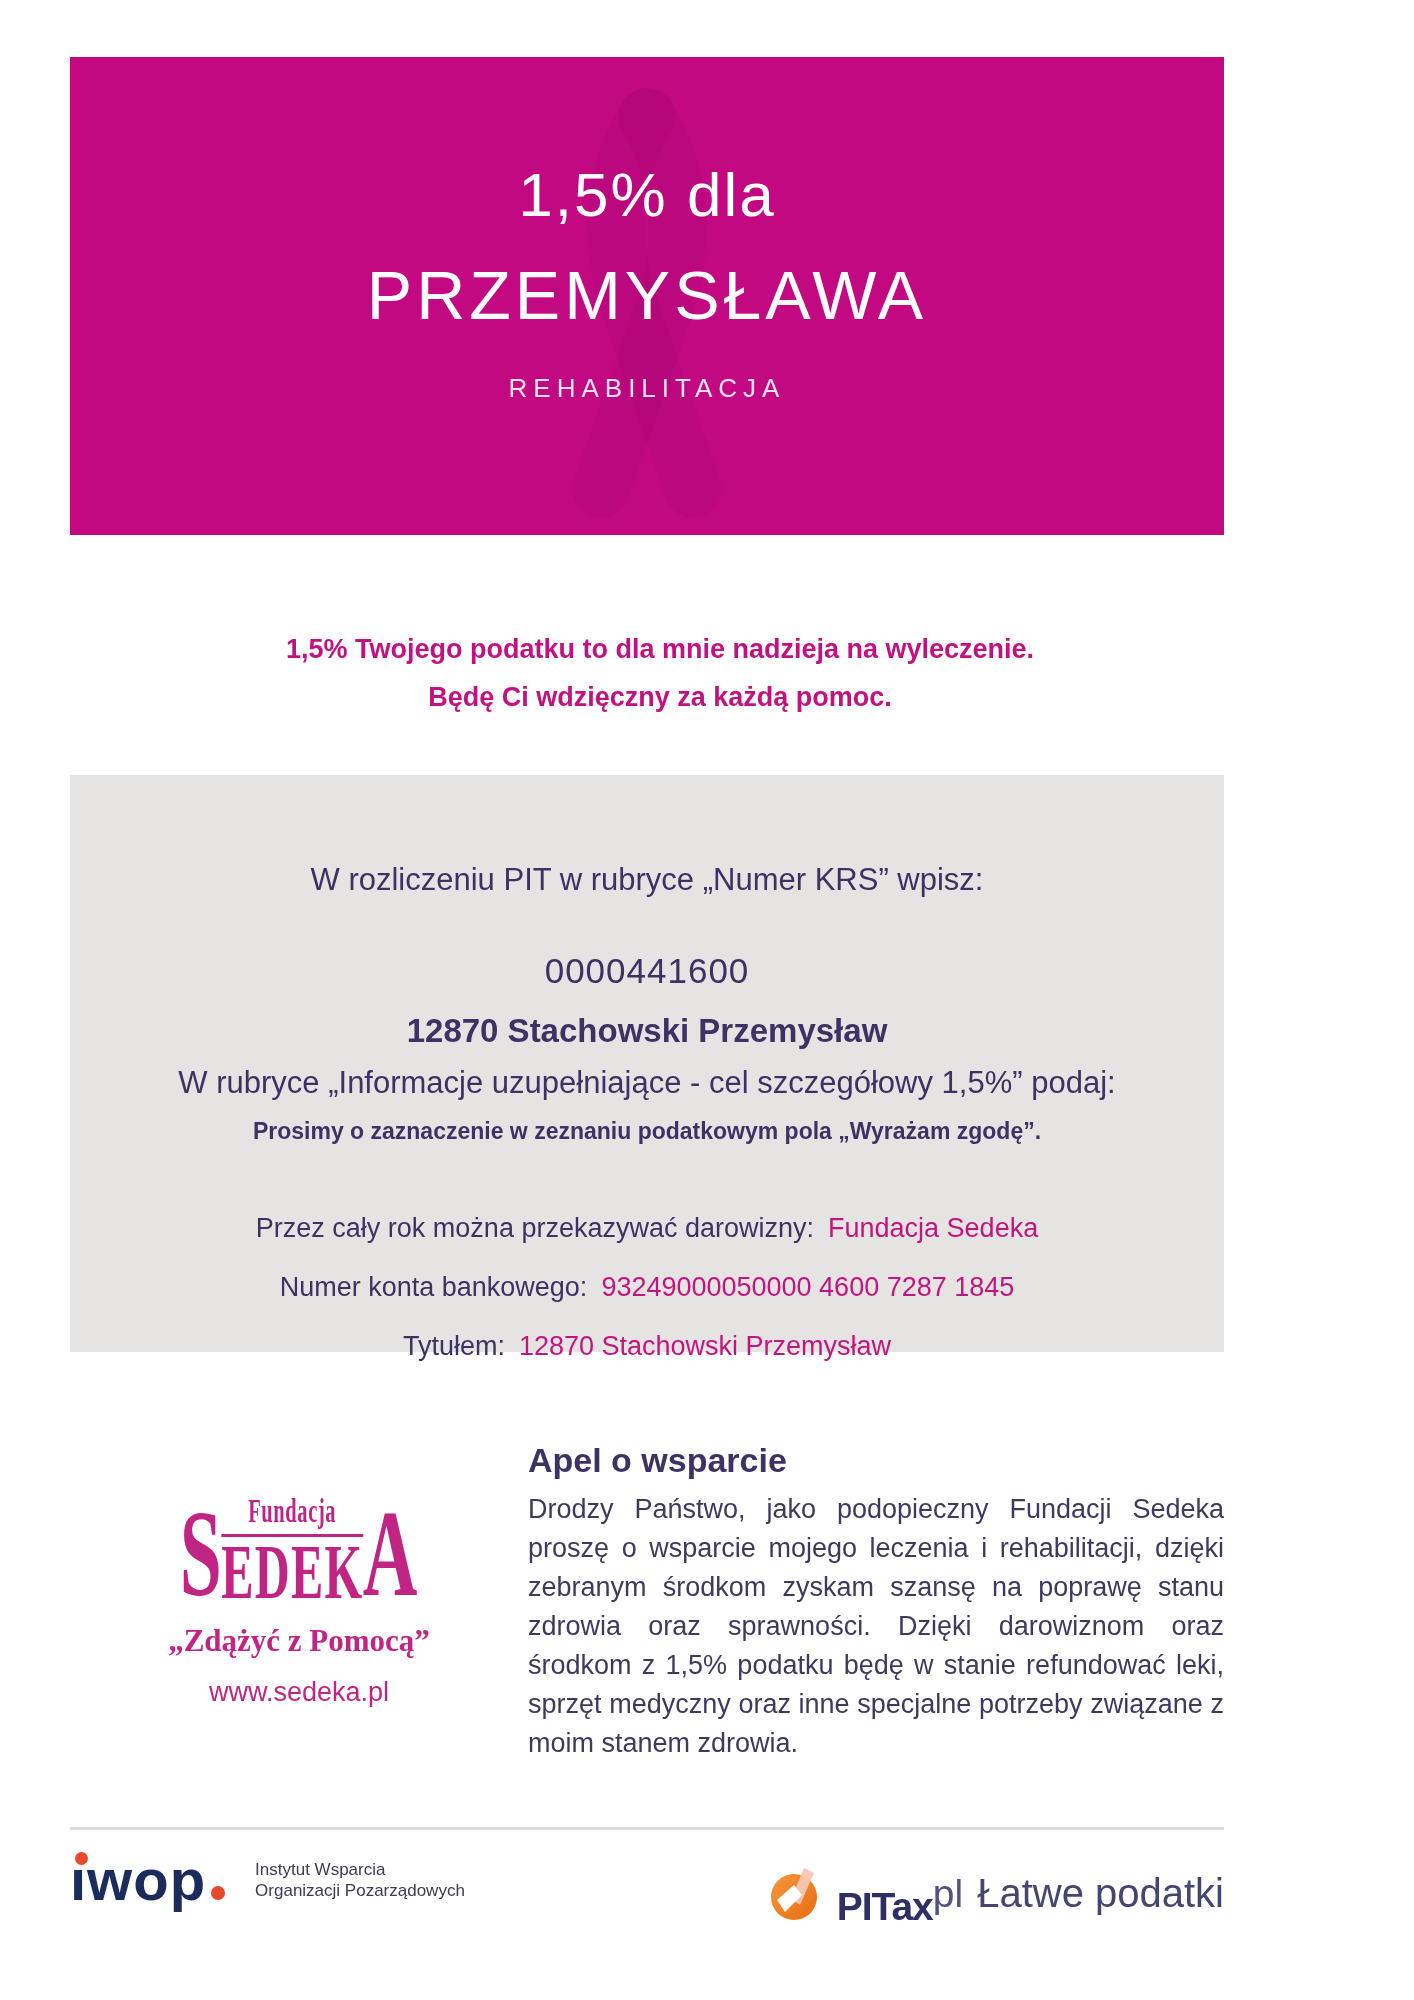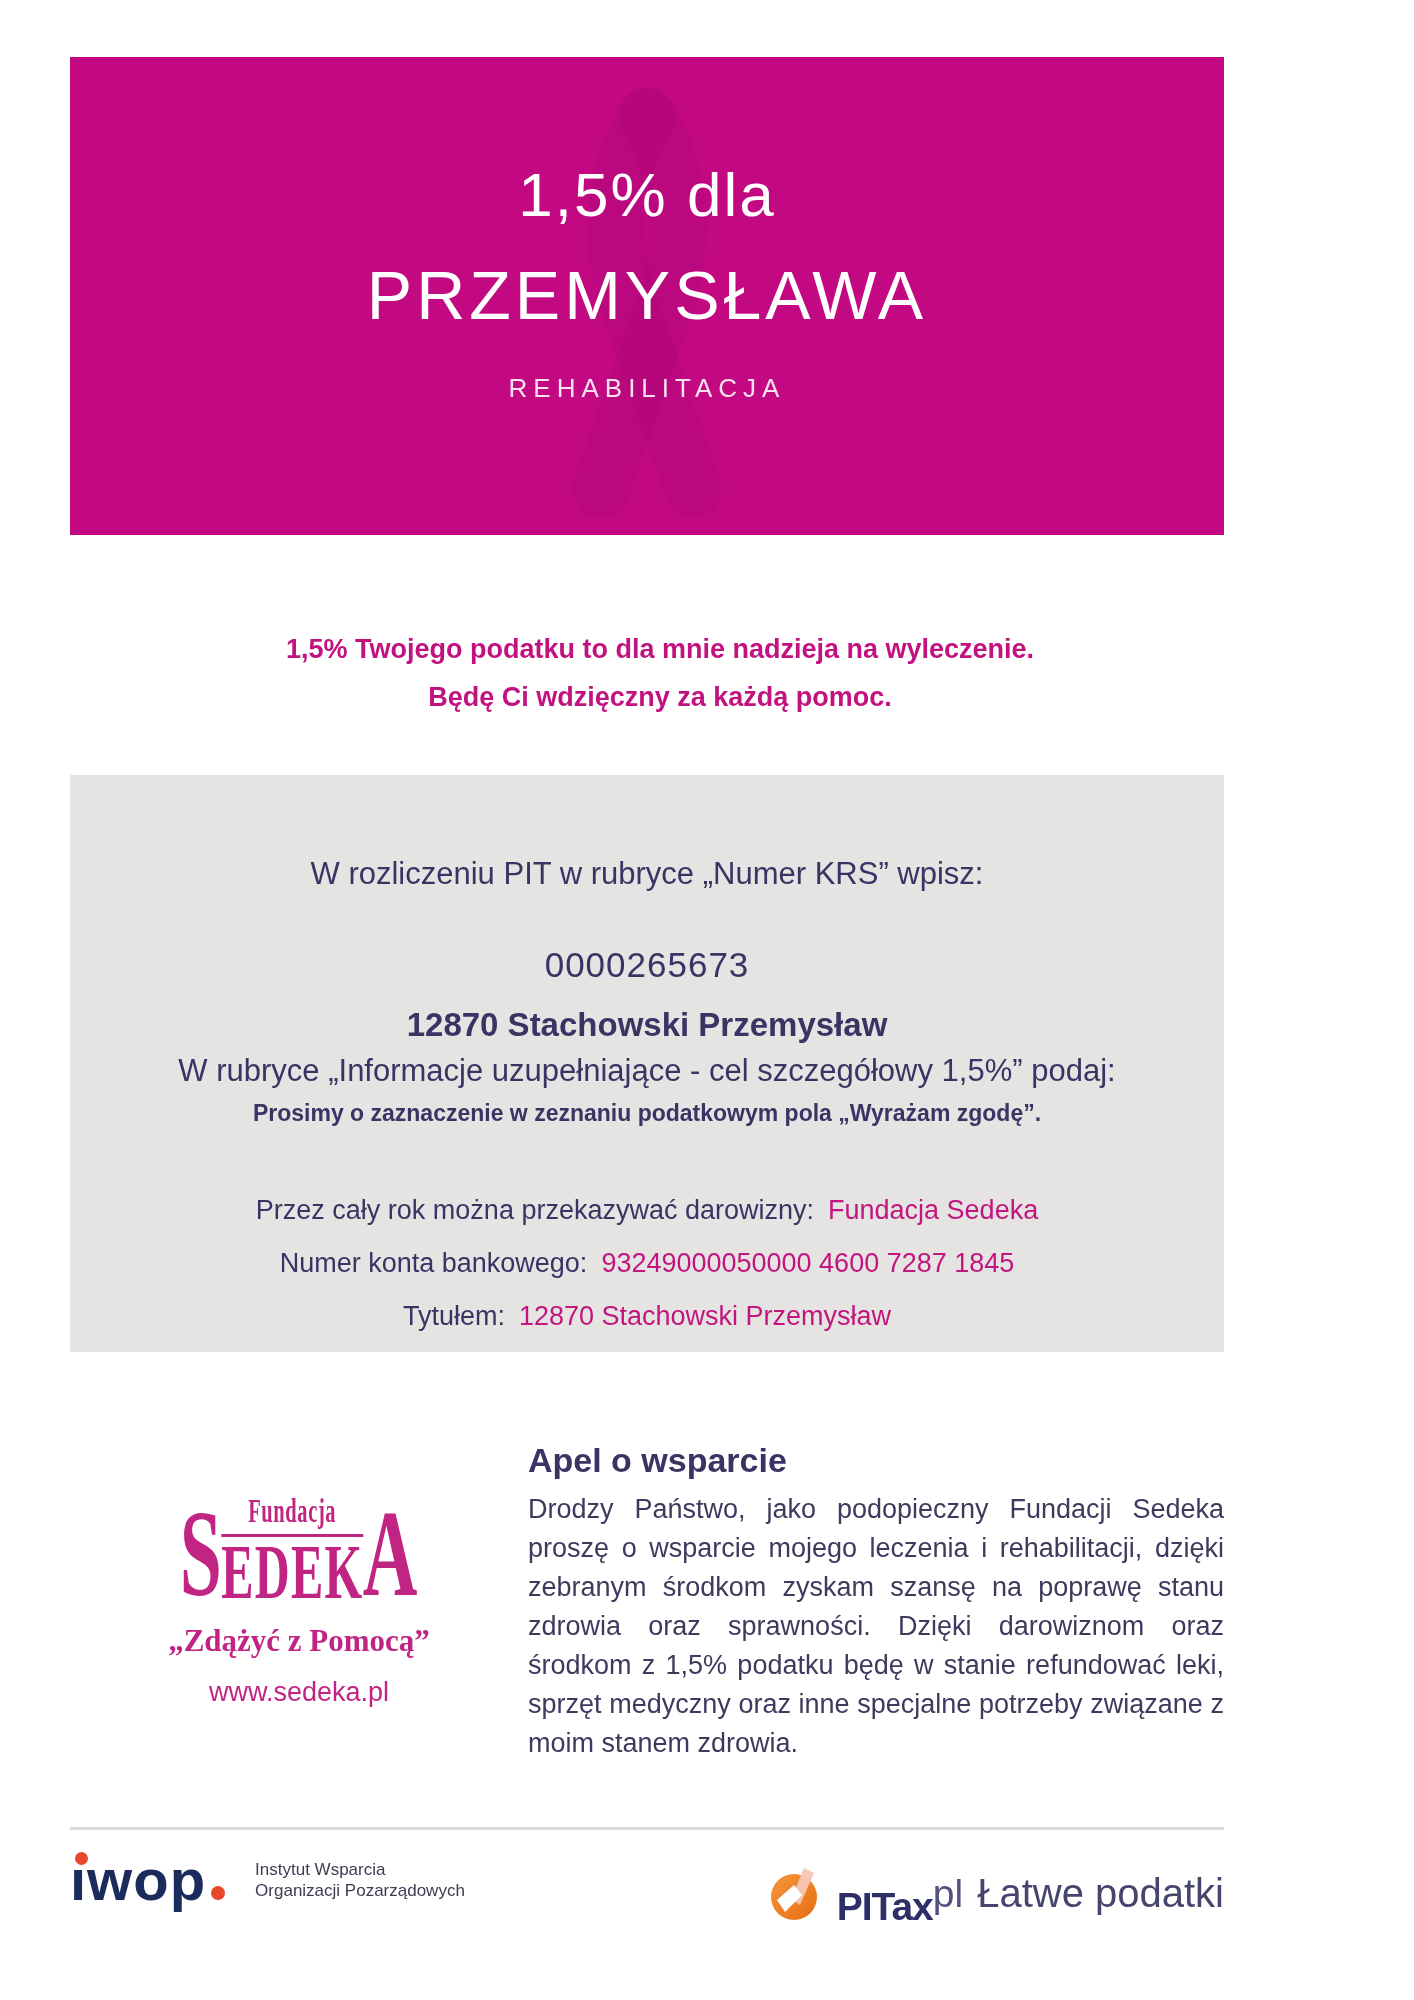--- a/index.html
+++ b/index.html
@@ -23,21 +23,21 @@
   
   .tagline{
     margin:90px 0 0 70px;width:1180px;text-align:center;
     font-size:27px;font-weight:700;line-height:48px;color:#C11280;
   }
   
   .krs-box{
     margin:54px 70px 0;height:577px;background:#E5E4E3;box-sizing:border-box;
     padding-top:70px;text-align:center;color:#3C3263;
   }
-  .krs-box p{margin:11px;}
+  .krs-box p{margin:17px;}
   .krs-heading{font-size:31px;line-height:36px;}
   .krs-number{margin-top:52px !important;font-size:35px;line-height:42px;letter-spacing:1px;}
   .beneficiary-block{margin-top:20px;}
   .beneficiary{font-size:33px;line-height:37px;font-weight:700;}
   .cel-line{font-size:31px;line-height:34px;}
   .consent{font-size:23px;line-height:28px;font-weight:700;}
   .donation-lines{margin-top:62px;}
   .donation-lines p{font-size:27px;line-height:42px;}
   .donation-lines .lbl{color:#3C3263;}
   .donation-lines .val{color:#C2157E;margin-left:14px;}
@@ -112,21 +112,21 @@
     <div class="banner-subtitle">REHABILITACJA</div>
   </header>
 
   <section class="tagline">
     <div>1,5% Twojego podatku to dla mnie nadzieja na wyleczenie.</div>
     <div>Będę Ci wdzięczny za każdą pomoc.</div>
   </section>
 
   <section class="krs-box">
     <p class="krs-heading">W rozliczeniu PIT w rubryce „Numer KRS” wpisz:</p>
-    <p class="krs-number">0000265673</p>
+    <p class="krs-number">0000441600</p>
     <div class="beneficiary-block">
       <p class="beneficiary">12870 Stachowski Przemysław</p>
       <p class="cel-line">W rubryce „Informacje uzupełniające - cel szczegółowy 1,5%” podaj:</p>
       <p class="consent">Prosimy o zaznaczenie w zeznaniu podatkowym pola „Wyrażam zgodę”.</p>
     </div>
     <div class="donation-lines">
       <p><span class="lbl">Przez cały rok można przekazywać darowizny:</span><span class="val">Fundacja Sedeka</span></p>
       <p><span class="lbl">Numer konta bankowego:</span><span class="val">93249000050000 4600 7287 1845</span></p>
       <p><span class="lbl">Tytułem:</span><span class="val">12870 Stachowski Przemysław</span></p>
     </div>

